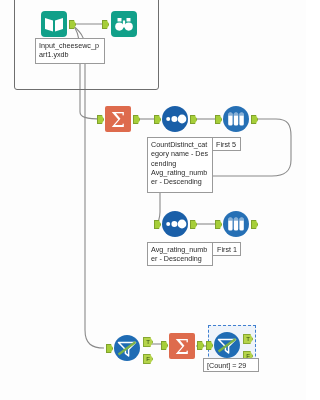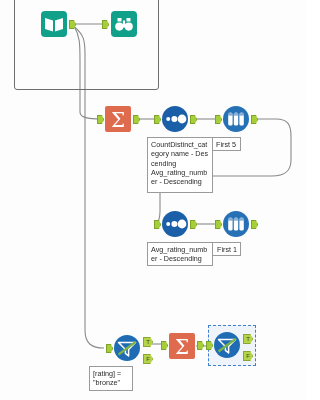--- a/index.html
+++ b/index.html
@@ -137,20 +137,21 @@
     <svg class="glyph" viewBox="0 0 28 28">
       <rect x="1" y="1" width="26" height="26" rx="4" fill="#11a089"></rect>
       <path d="M7.5 8 h4 v3.5 h-4 z" fill="#ffffff"></path>
       <path d="M16.5 8 h4 v3.5 h-4 z" fill="#ffffff"></path>
       <circle cx="9.3" cy="16.6" r="4.1" fill="#ffffff"></circle>
       <circle cx="18.7" cy="16.6" r="4.1" fill="#ffffff"></circle>
       <rect x="12.9" y="10.5" width="2.2" height="7" fill="#ffffff"></rect>
     </svg>
   </div>
 
+  <div class="note" style="left:35px;top:38px;width:70px;height:26px;">Input_cheesewc_part1.yxdb</div>
 
   <div class="anchor in" style="left:97px;top:115px;"></div>
   <div class="tool" style="left:104px;top:105px;">
     <svg class="glyph" viewBox="0 0 28 28">
       <rect x="1" y="1" width="26" height="26" rx="2" fill="#de6b4d"></rect>
       <text x="14" y="22" font-family="DejaVu Serif, serif" font-size="20" text-anchor="middle" fill="#ffffff">Σ</text>
     </svg>
   </div>
   <div class="anchor out" style="left:133px;top:115px;"></div>
 
@@ -217,22 +218,20 @@
   <div class="tool" style="left:113px;top:334px;">
     <svg class="glyph" viewBox="0 0 28 28">
       <circle cx="14" cy="14" r="13" fill="#1f6cb4"></circle>
       <path d="M5.5 8.5 L22.5 8.5 L15.6 15.6 L15.6 22 L12.4 19.4 L12.4 15.6 Z" fill="none" stroke="#ffffff" stroke-width="1.5" stroke-linejoin="round"></path>
       <path d="M5.5 20.5 L22.5 8.0" stroke="#7bb24a" stroke-width="2.2"></path>
     </svg>
   </div>
   <div class="anchor-lbl" style="left:143px;top:337px;">T</div>
   <div class="anchor-lbl" style="left:143px;top:354px;">F</div>
 
-  <div class="note" style="left:89px;top:366px;width:44px;height:25px;">[rating] =
-"bronze"</div>
 
   <div class="anchor in" style="left:161px;top:341px;"></div>
   <div class="tool" style="left:168px;top:332px;">
     <svg class="glyph" viewBox="0 0 28 28">
       <rect x="1" y="1" width="26" height="26" rx="2" fill="#de6b4d"></rect>
       <text x="14" y="22" font-family="DejaVu Serif, serif" font-size="20" text-anchor="middle" fill="#ffffff">Σ</text>
     </svg>
   </div>
   <div class="anchor out" style="left:197px;top:341px;"></div>
 
@@ -241,14 +240,15 @@
   <div class="tool" style="left:213px;top:331px;">
     <svg class="glyph" viewBox="0 0 28 28">
       <circle cx="14" cy="14" r="13" fill="#1f6cb4"></circle>
       <path d="M5.5 8.5 L22.5 8.5 L15.6 15.6 L15.6 22 L12.4 19.4 L12.4 15.6 Z" fill="none" stroke="#ffffff" stroke-width="1.5" stroke-linejoin="round"></path>
       <path d="M5.5 20.5 L22.5 8.0" stroke="#7bb24a" stroke-width="2.2"></path>
     </svg>
   </div>
   <div class="anchor-lbl" style="left:243px;top:334px;">T</div>
   <div class="anchor-lbl" style="left:243px;top:351px;">F</div>
 
+  <div class="note nowrap" style="left:203px;top:358px;width:56px;height:14px;">[Count] = 29</div>
 
 </div>
 
 </body></html>

